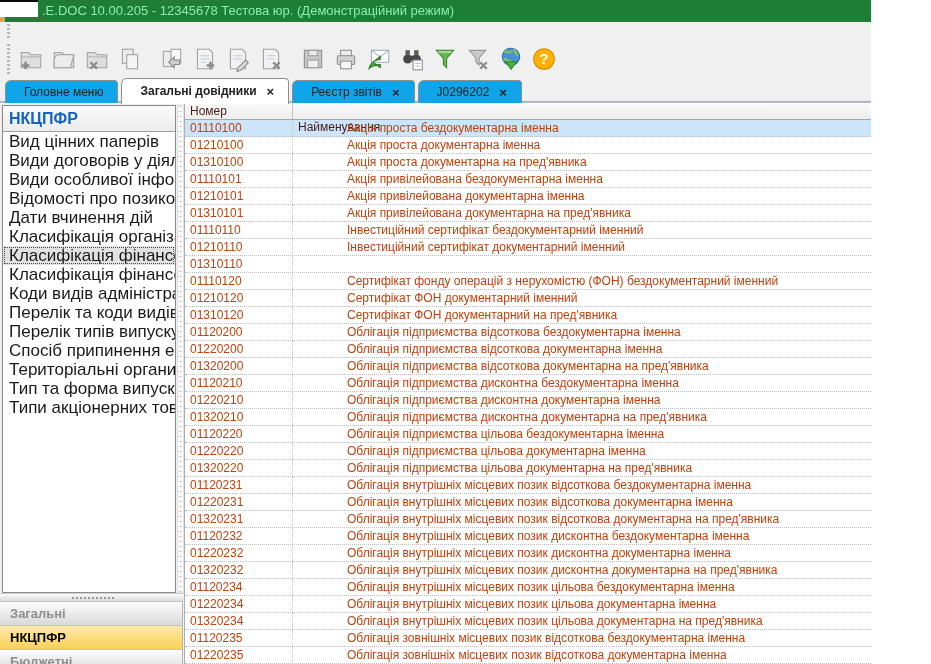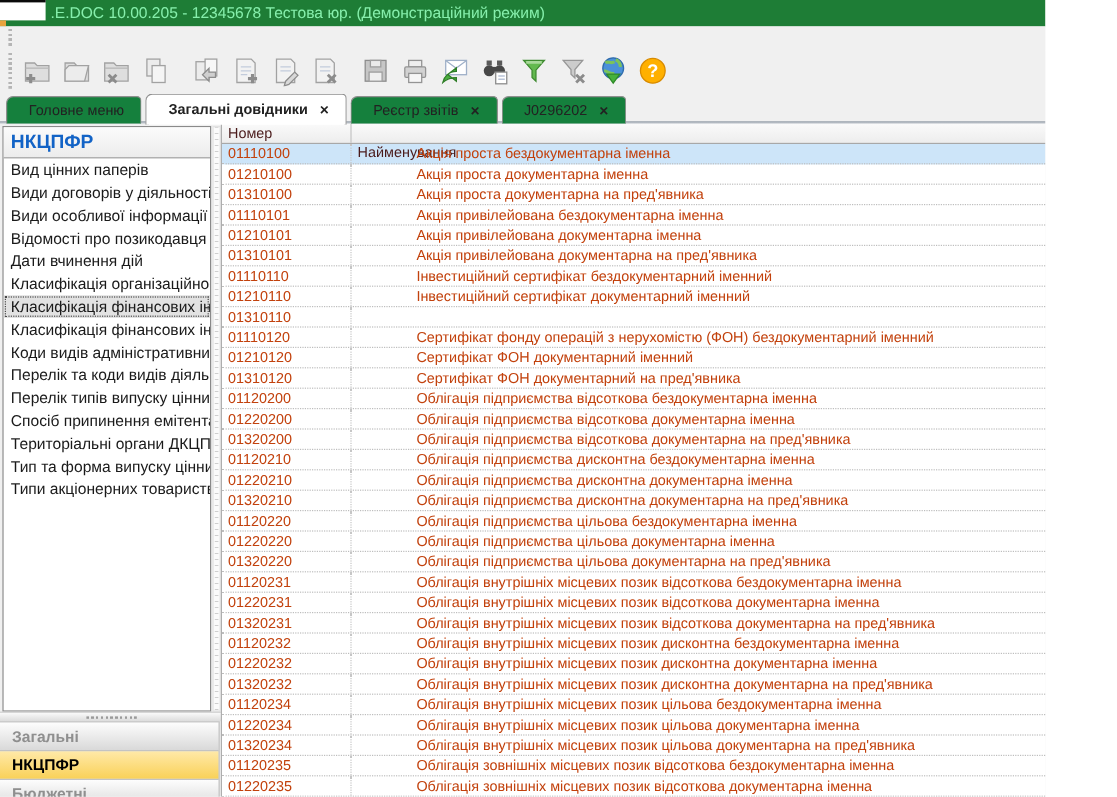--- a/index.html
+++ b/index.html
@@ -26,32 +26,32 @@
   .tb-icons { position:absolute; left:16px; top:2px; display:flex; align-items:center; }
   .tbicon { width:30px; height:30px; display:flex; align-items:center; justify-content:center; margin-right:3px; }
   .tbicon svg { width:26px; height:26px; }
   .tbicon.gap { margin-left:9px; }
 
   
   .tabbar { position:absolute; left:0; top:76px; width:871px; height:27px; background:#f0f0f0; }
   .tabbar:after { content:""; position:absolute; left:0; bottom:0; width:100%; height:2px;
                   background:linear-gradient(#9aa2ac,#c6ccd2); z-index:1; }
   .tabs { position:absolute; left:5px; bottom:0; display:flex; align-items:flex-end; z-index:2; }
-  .tab { height:23px; line-height:22px; background:#15803d; border:1px solid #8f8f8f; border-bottom:none;
+  .tab { height:23px; line-height:22px; background:#0ea5e9; border:1px solid #8f8f8f; border-bottom:none;
          border-radius:6px 4px 0 0; padding:0 14px 0 18px; font-size:12px; color:#222;
          margin-right:3px; display:flex; align-items:center; white-space:nowrap; cursor:default; }
   .tab.on { height:26px; background:#ffffff; font-weight:bold; line-height:25px; position:relative; z-index:3; margin-bottom:-1px;justify-content:space-between; }
   .tab-close { margin-left:10px; font-size:13px; font-weight:bold; color:#222; line-height:1; cursor:pointer; }
 
   
   .sidebar { position:absolute; left:2px; top:105px; width:174px; height:488px;
              border:1px solid #8a8a8a; background:#ffffff; overflow:hidden; }
   .sidebar-title { height:26px; line-height:25px; padding-left:6px; font-size:16px; font-weight:bold;
                    color:#1263c6; background:linear-gradient(#fbfbfb,#ececec); border-bottom:1px solid #9f9f9f; }
-  .sidebar-item { height:19px; line-height:19px; padding-left:6px; font-size:13px; color:#1a1a1a;
+  .sidebar-item { height:19px; line-height:19px; padding-left:6px; font-size:17px; color:#1a1a1a;
                   white-space:nowrap; overflow:hidden; cursor:default; }
   .sidebar-item.on { background:#e2e2e2; outline:1px dotted #4a4a4a; outline-offset:-2px; }
   .side-scroll { position:absolute; left:177px; top:105px; width:7px; height:488px; background:#fbfbfb;
                  border:1px solid #e2e2e2;
                  background-image:repeating-linear-gradient(180deg,#cfcfcf 0 1px,transparent 1px 5px);
                  background-size:3px 100%; background-repeat:no-repeat; background-position:center; }
 
   
   .h-splitter { position:absolute; left:0; top:593px; width:185px; height:8px;
                 background:linear-gradient(#fafafa,#dcdcdc); border-top:1px solid #cfcfcf; }

